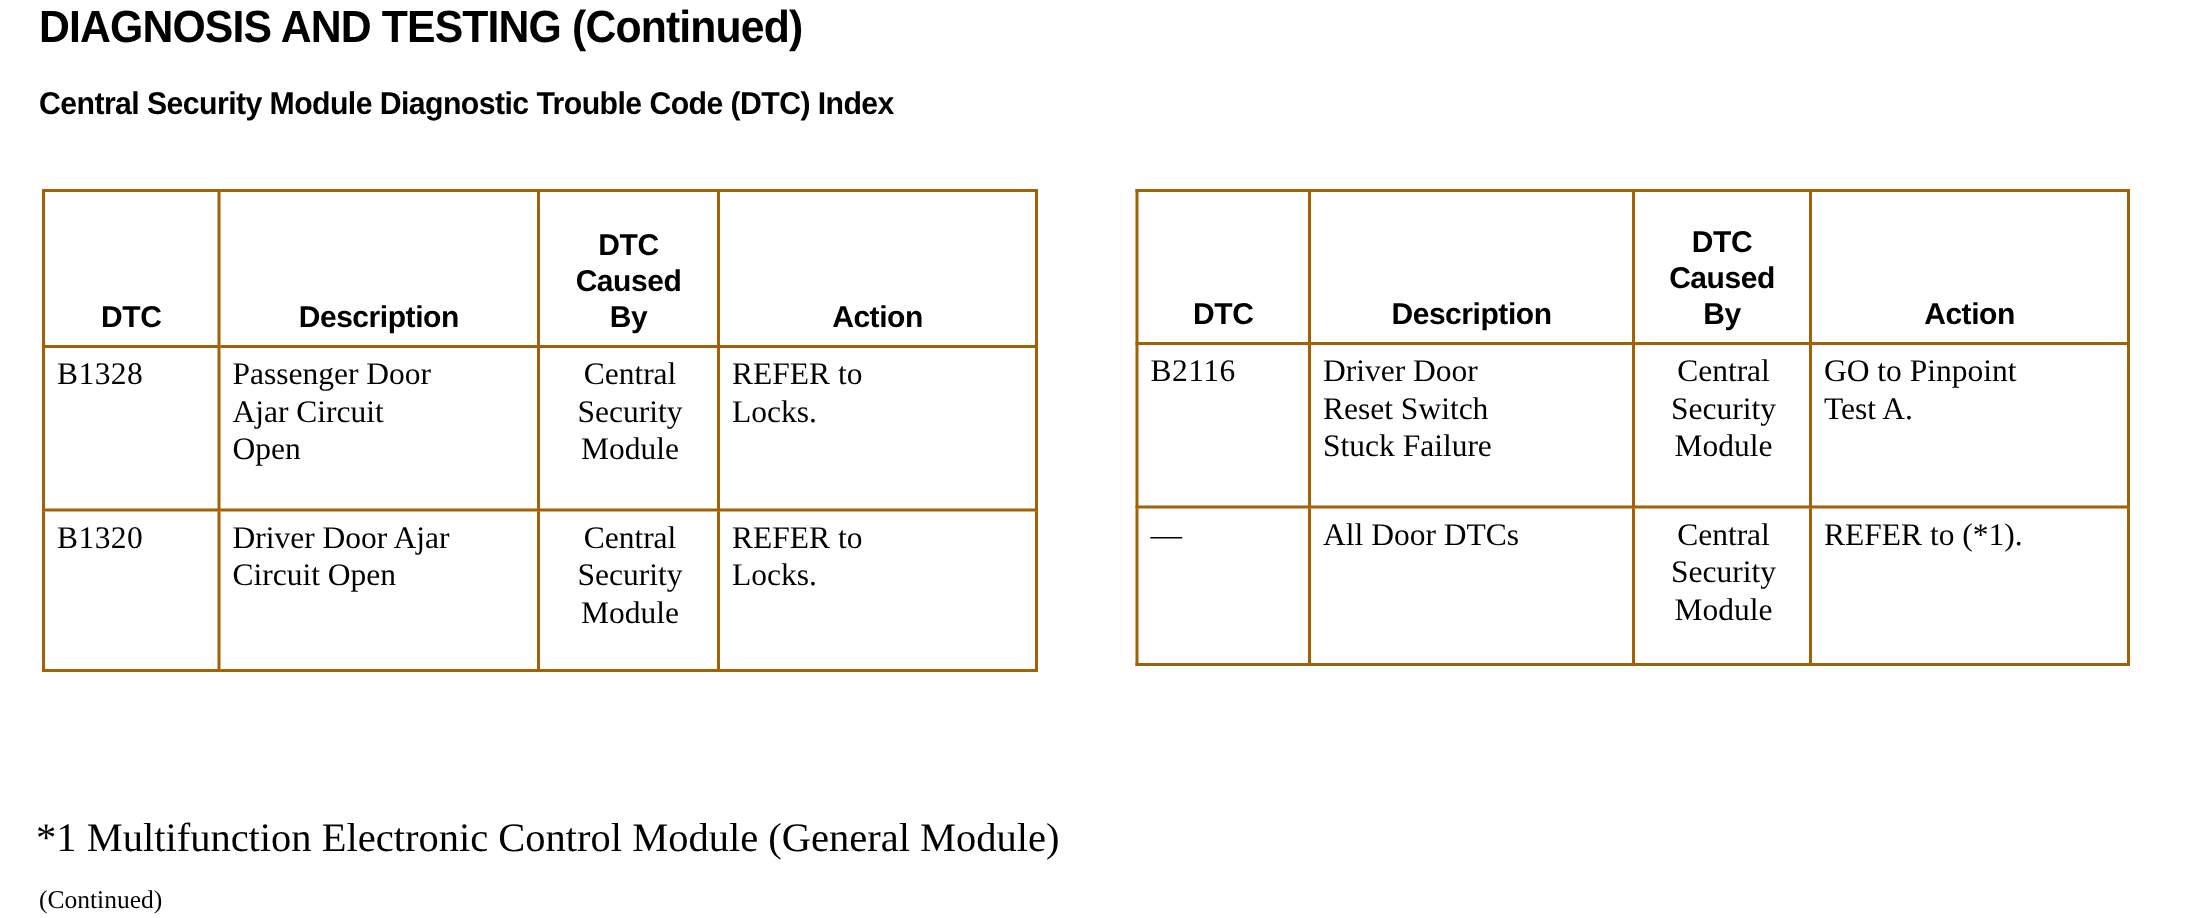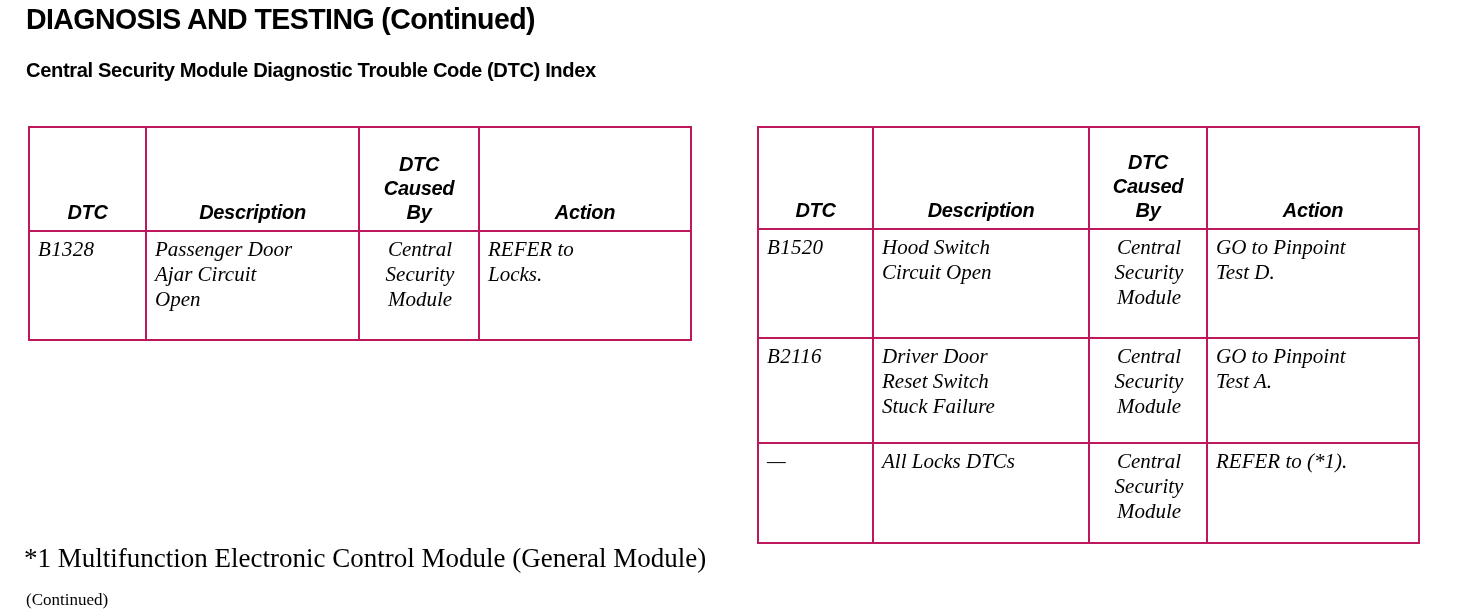--- a/index.html
+++ b/index.html
@@ -50,25 +50,24 @@
     border-collapse: collapse;
     table-layout: fixed;
     font-size: 21px;
     line-height: 25px;
   }
   #table-left  { left: 28px;  top: 126px; width: 662px; }
   #table-right { left: 757px; top: 126px; width: 661px; }
 
   .dtc-table td,
   .dtc-table th {
-    border: 2px solid #be185d;
+    border: 2px solid #a16207;
     padding: 0;
     vertical-align: top;
     font-weight: normal;
-    font-style: italic;
   }
 
   
   .dtc-table thead th {
     vertical-align: bottom;
     text-align: center;
     font-family: "Liberation Sans", "DejaVu Sans", sans-serif;
     font-weight: bold;
     font-size: 20px;
     line-height: 24px;
@@ -171,20 +170,38 @@
         <td class="col-causedby">
           <span class="cell-line">Central</span>
           <span class="cell-line">Security</span>
           <span class="cell-line">Module</span>
         </td>
         <td class="col-action">
           <span class="cell-line">REFER to</span>
           <span class="cell-line">Locks.</span>
         </td>
       </tr>
+      <tr>
+        <td class="col-dtc">
+          <span class="cell-line">B1320</span>
+        </td>
+        <td class="col-desc">
+          <span class="cell-line">Driver Door Ajar</span>
+          <span class="cell-line">Circuit Open</span>
+        </td>
+        <td class="col-causedby">
+          <span class="cell-line">Central</span>
+          <span class="cell-line">Security</span>
+          <span class="cell-line">Module</span>
+        </td>
+        <td class="col-action">
+          <span class="cell-line">REFER to</span>
+          <span class="cell-line">Locks.</span>
+        </td>
+      </tr>
     </tbody>
 </table>
 
 <table class="dtc-table" id="table-right">
   <colgroup>
     <col class="c1">
       <col class="c2">
       <col class="c3">
       <col class="c4">
   </colgroup>
@@ -196,38 +213,20 @@
         <span class="cell-line">DTC</span>
         <span class="cell-line">Caused</span>
         <span class="cell-line">By</span>
       </th>
       <th class="col-action" style="text-align:center;">Action</th>
     </tr>
   </thead>
   <tbody>
       <tr>
         <td class="col-dtc">
-          <span class="cell-line">B1520</span>
-        </td>
-        <td class="col-desc">
-          <span class="cell-line">Hood Switch</span>
-          <span class="cell-line">Circuit Open</span>
-        </td>
-        <td class="col-causedby">
-          <span class="cell-line">Central</span>
-          <span class="cell-line">Security</span>
-          <span class="cell-line">Module</span>
-        </td>
-        <td class="col-action">
-          <span class="cell-line">GO to Pinpoint</span>
-          <span class="cell-line">Test D.</span>
-        </td>
-      </tr>
-      <tr>
-        <td class="col-dtc">
           <span class="cell-line">B2116</span>
         </td>
         <td class="col-desc">
           <span class="cell-line">Driver Door</span>
           <span class="cell-line">Reset Switch</span>
           <span class="cell-line">Stuck Failure</span>
         </td>
         <td class="col-causedby">
           <span class="cell-line">Central</span>
           <span class="cell-line">Security</span>
@@ -236,21 +235,21 @@
         <td class="col-action">
           <span class="cell-line">GO to Pinpoint</span>
           <span class="cell-line">Test A.</span>
         </td>
       </tr>
       <tr>
         <td class="col-dtc">
           <span class="cell-line">—</span>
         </td>
         <td class="col-desc">
-          <span class="cell-line">All Locks DTCs</span>
+          <span class="cell-line">All Door DTCs</span>
         </td>
         <td class="col-causedby">
           <span class="cell-line">Central</span>
           <span class="cell-line">Security</span>
           <span class="cell-line">Module</span>
         </td>
         <td class="col-action">
           <span class="cell-line">REFER to (*1).</span>
         </td>
       </tr>

